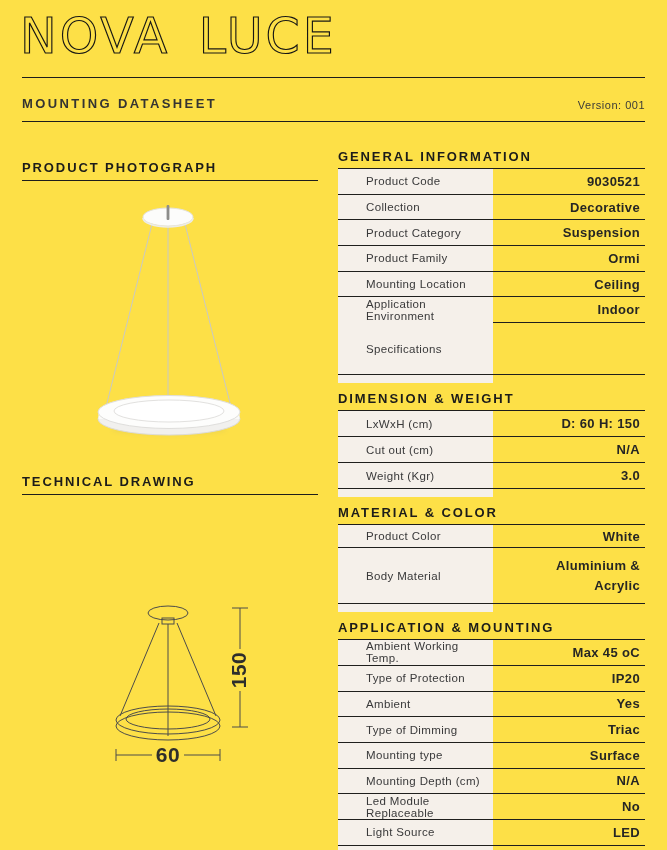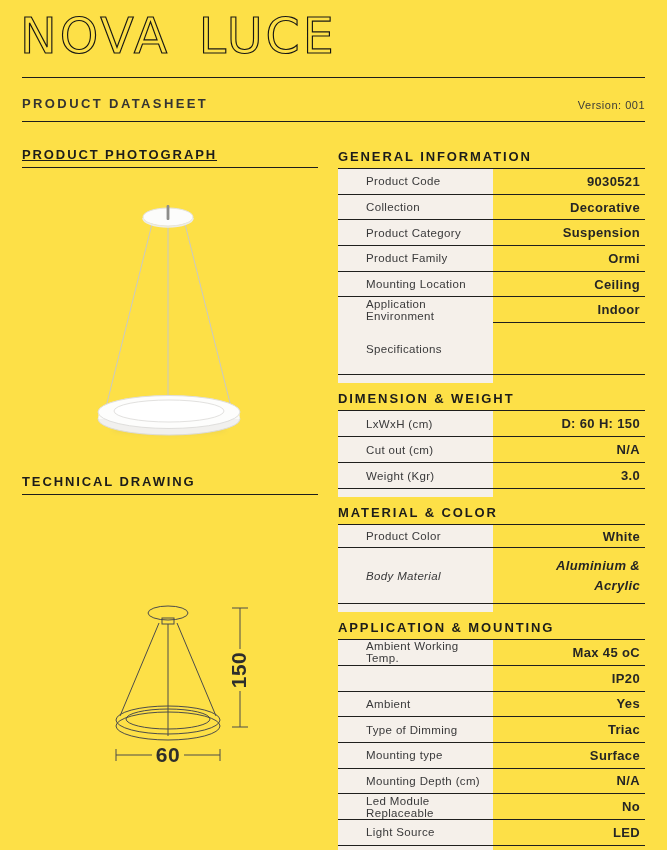--- a/index.html
+++ b/index.html
@@ -28,21 +28,21 @@
     position:absolute; right:22px; top:99px;
     font-size:11px; letter-spacing:0.5px; color:#3a3a38;
   }
 
   
   .col-title {
     position:absolute; left:22px; width:296px;
     font-size:13px; font-weight:700; letter-spacing:1.9px; color:#1c1c1a;
     padding-bottom:5px; border-bottom:1.6px solid #1d1d1b;
   }
-  .photo-title { top:147px;text-decoration:underline; }
+  .photo-title { top:160px; }
   .drawing-title { top:474px; }
 
   .art { position:absolute; left:22px; }
   .photo-art { top:178px; }
   .drawing-art { top:550px; }
 
   
   .right-col { position:absolute; left:338px; top:149px; width:307px; }
   .spec-section { position:relative; z-index:0; }
   .spec-section + .spec-section { margin-top:16px; }
@@ -52,21 +52,21 @@
   }
   .rows { position:relative; }
   .rows::before {
     content:""; position:absolute; left:0; top:0; bottom:-8px; width:50.5%;
     background:#f5f0ea; z-index:-1;
   }
   .row { display:flex; height:25.7px; border-bottom:1.4px solid #1f1f1d; }
   .row.h26 { height:26px; }
   .row.h23 { height:23px; }
   .row.tall-spec { height:52px;gap:26px; }
-  .row.tall-mat { height:56px;font-style:italic; }
+  .row.tall-mat { height:56px; }
   .row.half-border { border-bottom:none; }
   .row.half-border .value { border-bottom:1.4px solid #1f1f1d; }
   .cell { display:flex; align-items:center; }
   .label {
     width:50.5%; padding-left:28px;
     font-size:11.5px; letter-spacing:0.35px; color:#39393a;
   }
   .value {
     flex:1; justify-content:flex-end; padding-right:5px;
     font-size:13px; font-weight:700; letter-spacing:0.35px; color:#262624;
@@ -80,21 +80,21 @@
   .td-num  { font-family:"Liberation Sans",sans-serif; font-size:21px; font-weight:700;
              fill:#2e2e2c; letter-spacing:0.5px; }
 </style>
 </head>
 <body>
 
 <div class="page">
 
   <div class="logo">NOVA LUCE</div>
   <div class="rule rule-top"></div>
-  <div class="ds-title">PRODUCT DATASHEET</div>
+  <div class="ds-title">MOUNTING DATASHEET</div>
   <div class="version">Version: 001</div>
   <div class="rule rule-header"></div>
 
   <div class="col-title photo-title">PRODUCT PHOTOGRAPH</div>
 
   <svg class="art photo-art" width="296" height="286" viewBox="0 0 296 286" xmlns="http://www.w3.org/2000/svg">
     <defs>
       <filter id="soft" x="-50%" y="-50%" width="200%" height="200%">
         <feGaussianBlur stdDeviation="2.2"></feGaussianBlur>
       </filter>
@@ -215,20 +215,21 @@
     </section>
 
     <section class="spec-section">
       <h3 class="sec-title">APPLICATION &amp; MOUNTING</h3>
       <div class="rows">
         <div class="row">
           <div class="cell label">Ambient Working Temp.</div>
           <div class="cell value">Max 45 oC</div>
         </div>
         <div class="row">
+          <div class="cell label">Type of Protection</div>
           <div class="cell value">IP20</div>
         </div>
         <div class="row">
           <div class="cell label">Ambient</div>
           <div class="cell value">Yes</div>
         </div>
         <div class="row">
           <div class="cell label">Type of Dimming</div>
           <div class="cell value">Triac</div>
         </div>

